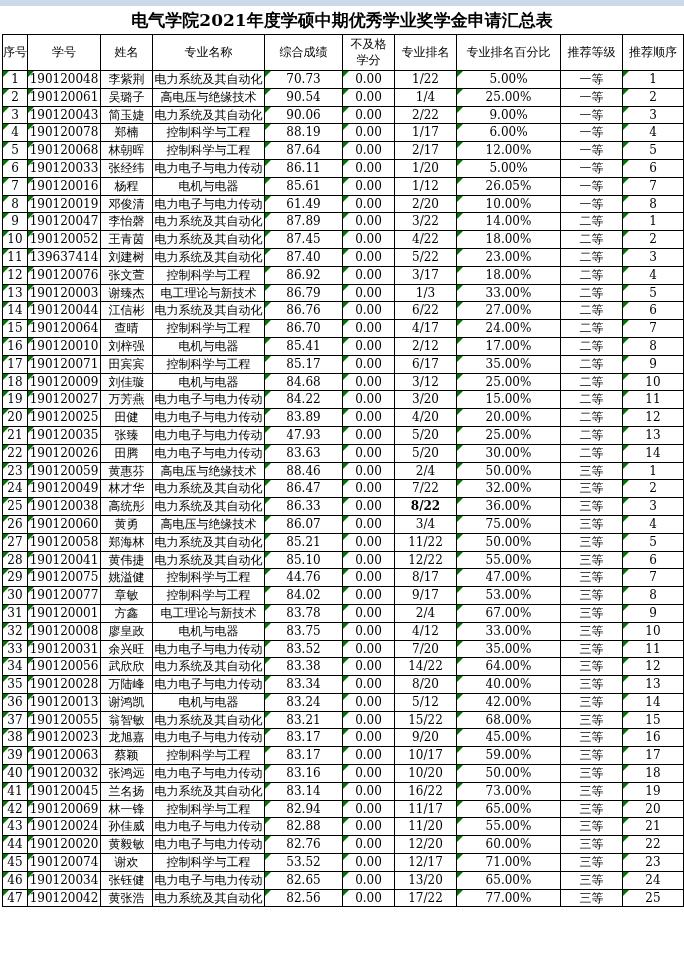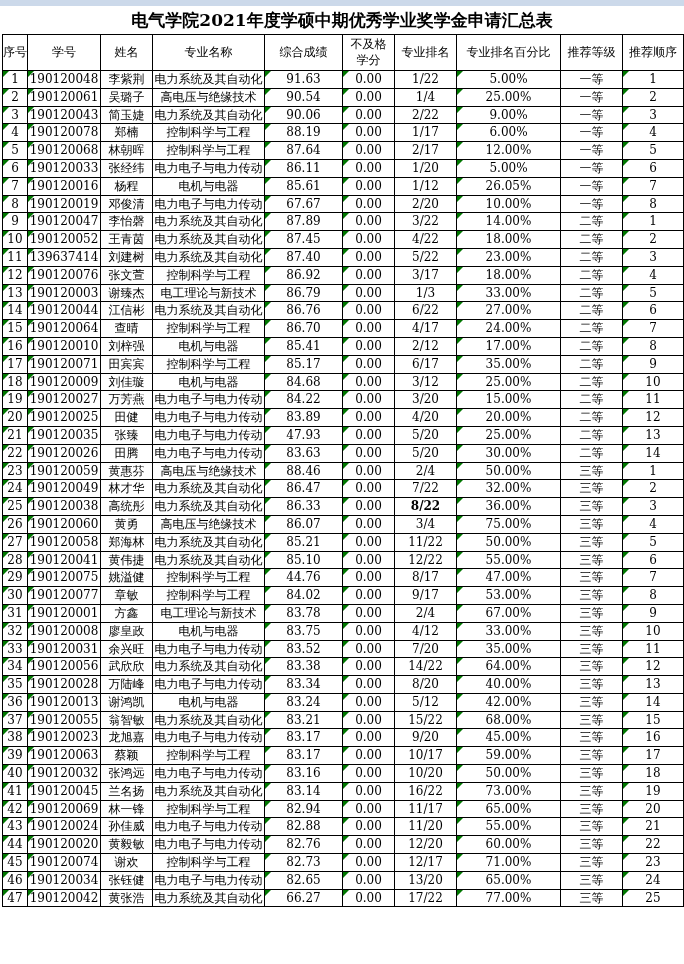--- a/index.html
+++ b/index.html
@@ -64,21 +64,21 @@
         <th>推荐等级</th>
         <th>推荐顺序</th>
       </tr>
   </thead>
   <tbody>
       <tr>
         <td><span class="tri" style="border-top-color: rgb(0, 119, 0);"></span><span>1</span></td>
         <td><span class="tri" style="border-top-color: rgb(0, 119, 0);"></span><span>190120048</span></td>
         <td><span>李紫荆</span></td>
         <td><span>电力系统及其自动化</span></td>
-        <td><span class="tri" style="border-top-color: rgb(0, 119, 0);"></span><span>91.63</span></td>
+        <td><span class="tri" style="border-top-color: rgb(0, 119, 0);"></span><span>70.73</span></td>
         <td><span class="tri" style="border-top-color: rgb(0, 119, 0);"></span><span>0.00</span></td>
         <td><span>1/22</span></td>
         <td><span class="tri" style="border-top-color: rgb(0, 119, 0);"></span><span>5.00%</span></td>
         <td><span>一等</span></td>
         <td><span class="tri" style="border-top-color: rgb(0, 119, 0);"></span><span>1</span></td>
       </tr>
       <tr>
         <td><span class="tri" style="border-top-color: rgb(0, 119, 0);"></span><span>2</span></td>
         <td><span class="tri" style="border-top-color: rgb(0, 119, 0);"></span><span>190120061</span></td>
         <td><span>吴璐子</span></td>
@@ -148,21 +148,21 @@
         <td><span>1/12</span></td>
         <td><span class="tri" style="border-top-color: rgb(0, 119, 0);"></span><span>26.05%</span></td>
         <td><span>一等</span></td>
         <td><span class="tri" style="border-top-color: rgb(0, 119, 0);"></span><span>7</span></td>
       </tr>
       <tr>
         <td><span class="tri" style="border-top-color: rgb(0, 119, 0);"></span><span>8</span></td>
         <td><span class="tri" style="border-top-color: rgb(0, 119, 0);"></span><span>190120019</span></td>
         <td><span>邓俊清</span></td>
         <td><span>电力电子与电力传动</span></td>
-        <td><span class="tri" style="border-top-color: rgb(0, 119, 0);"></span><span>67.67</span></td>
+        <td><span class="tri" style="border-top-color: rgb(0, 119, 0);"></span><span>61.49</span></td>
         <td><span class="tri" style="border-top-color: rgb(0, 119, 0);"></span><span>0.00</span></td>
         <td><span>2/20</span></td>
         <td><span class="tri" style="border-top-color: rgb(0, 119, 0);"></span><span>10.00%</span></td>
         <td><span>一等</span></td>
         <td><span class="tri" style="border-top-color: rgb(0, 119, 0);"></span><span>8</span></td>
       </tr>
       <tr>
         <td><span class="tri" style="border-top-color: rgb(0, 119, 0);"></span><span>9</span></td>
         <td><span class="tri" style="border-top-color: rgb(0, 119, 0);"></span><span>190120047</span></td>
         <td><span>李怡磬</span></td>
@@ -592,21 +592,21 @@
         <td><span>12/20</span></td>
         <td><span class="tri" style="border-top-color: rgb(0, 119, 0);"></span><span>60.00%</span></td>
         <td><span>三等</span></td>
         <td><span class="tri" style="border-top-color: rgb(0, 119, 0);"></span><span>22</span></td>
       </tr>
       <tr>
         <td><span class="tri" style="border-top-color: rgb(0, 119, 0);"></span><span>45</span></td>
         <td><span class="tri" style="border-top-color: rgb(0, 119, 0);"></span><span>190120074</span></td>
         <td><span>谢欢</span></td>
         <td><span>控制科学与工程</span></td>
-        <td><span class="tri" style="border-top-color: rgb(0, 119, 0);"></span><span>82.73</span></td>
+        <td><span class="tri" style="border-top-color: rgb(0, 119, 0);"></span><span>53.52</span></td>
         <td><span class="tri" style="border-top-color: rgb(0, 119, 0);"></span><span>0.00</span></td>
         <td><span>12/17</span></td>
         <td><span class="tri" style="border-top-color: rgb(0, 119, 0);"></span><span>71.00%</span></td>
         <td><span>三等</span></td>
         <td><span class="tri" style="border-top-color: rgb(0, 119, 0);"></span><span>23</span></td>
       </tr>
       <tr>
         <td><span class="tri" style="border-top-color: rgb(0, 119, 0);"></span><span>46</span></td>
         <td><span class="tri" style="border-top-color: rgb(0, 119, 0);"></span><span>190120034</span></td>
         <td><span>张钰健</span></td>
@@ -616,21 +616,21 @@
         <td><span>13/20</span></td>
         <td><span class="tri" style="border-top-color: rgb(0, 119, 0);"></span><span>65.00%</span></td>
         <td><span>三等</span></td>
         <td><span class="tri" style="border-top-color: rgb(0, 119, 0);"></span><span>24</span></td>
       </tr>
       <tr>
         <td><span class="tri" style="border-top-color: rgb(0, 119, 0);"></span><span>47</span></td>
         <td><span class="tri" style="border-top-color: rgb(0, 119, 0);"></span><span>190120042</span></td>
         <td><span>黄张浩</span></td>
         <td><span>电力系统及其自动化</span></td>
-        <td><span class="tri" style="border-top-color: rgb(0, 119, 0);"></span><span>66.27</span></td>
+        <td><span class="tri" style="border-top-color: rgb(0, 119, 0);"></span><span>82.56</span></td>
         <td><span class="tri" style="border-top-color: rgb(0, 119, 0);"></span><span>0.00</span></td>
         <td><span>17/22</span></td>
         <td><span class="tri" style="border-top-color: rgb(0, 119, 0);"></span><span>77.00%</span></td>
         <td><span>三等</span></td>
         <td><span class="tri" style="border-top-color: rgb(0, 119, 0);"></span><span>25</span></td>
       </tr>
     </tbody>
 </table>
 
 </body></html>

